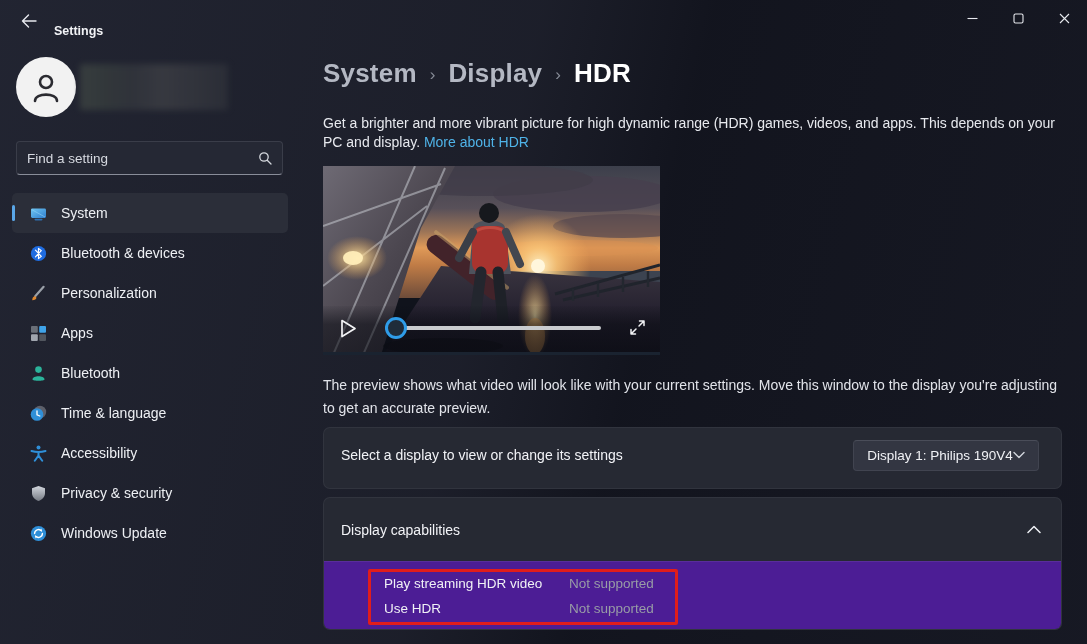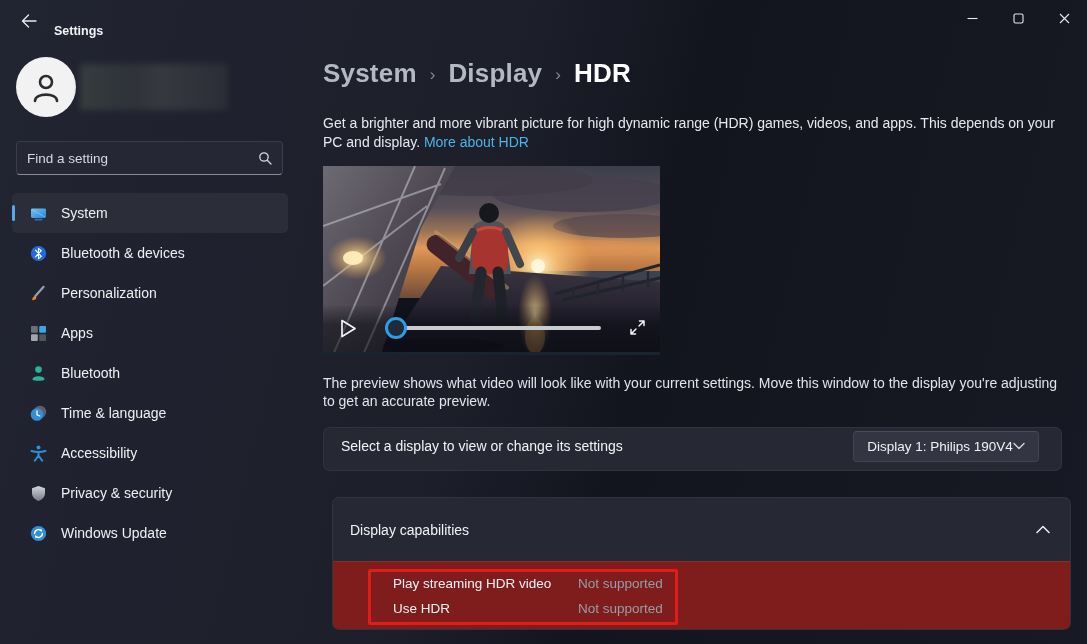--- a/index.html
+++ b/index.html
@@ -32,40 +32,40 @@
   .accent-pill { position:absolute; left:0px; top:12px; width:3px; height:16px; border-radius:2px; background:#5aa7e8; }
   .nav-icon { width:17px; height:17px; margin-right:14px; display:flex; align-items:center; justify-content:center; }
   .nav-label { font-size:14px; color:#eef0f4; }
   
   .breadcrumb { position:absolute; left:323px; top:58px; display:flex; align-items:center; gap:13px; }
   .crumb { font-size:26px; font-weight:700; color:#b4b8c3; letter-spacing:.2px; }
   .crumb.current { color:#ffffff; }
   .crumb-sep { font-size:17px; color:#868b96; padding-top:3px; }
   .page-desc { position:absolute; left:323px; top:114px; width:742px; font-size:14px; line-height:19px; color:#e7e9ee; }
   .inline-link { color:#4fb3e8; font-weight:400; cursor:pointer; }
-  .preview-note { position:absolute; left:323px; top:374px; width:742px; font-size:14px; line-height:18px; color:#e2e4ea; }
+  .preview-note { position:absolute; left:323px; top:374px; width:742px; font-size:14px; line-height:23px; color:#e2e4ea; }
   
   .video { position:absolute; left:323px; top:166px; width:337px; height:189px; background:#10131c; overflow:hidden; }
   .video svg.scene { position:absolute; inset:0; }
   .vp-band { position:absolute; left:0; right:0; bottom:3px; height:46px; background:linear-gradient(rgba(10,12,20,0.05), rgba(10,12,20,0.55) 40%, rgba(10,12,20,0.6)); }
   .vp-letterbox { position:absolute; left:0; right:0; bottom:0; height:3px; background:#1a2330; }
   .vp-play { position:absolute; left:17px; top:13px; cursor:pointer; }
   .vp-track { position:absolute; left:62px; top:20px; width:216px; height:4px; border-radius:2px; background:#c9cbce; cursor:pointer; }
   .vp-thumb { position:absolute; left:0px; top:-9px; width:22px; height:22px; border-radius:50%; background:#1f2c3a; border:3px solid #2f9ce8; cursor:pointer; }
   .vp-full { position:absolute; right:14px; top:13px; cursor:pointer; }
   
   .card { position:absolute; left:323px; width:739px; background:#262933; border:1px solid rgba(255,255,255,0.055); border-radius:7px; }
-  .card1 { top:427px; height:44px; display:flex; align-items:center; padding:0 22px 6px 17px; }
+  .card1 { top:427px; height:62px; display:flex; align-items:center; padding:0 22px 6px 17px; }
   .card1-label { font-size:14px; color:#f2f3f7; flex:1; }
   .dropdown { width:186px; height:31px; background:#333642; border:1px solid #414450; border-top-color:#4a4d59; border-radius:4px; display:flex; align-items:center; justify-content:center; cursor:pointer; }
   .dropdown-value { font-size:13.5px; color:#f0f1f5; }
-  .card2 { top:497px; height:133px; padding:0; overflow:hidden;margin-left:9px; }
+  .card2 { top:497px; height:133px; padding:0; overflow:hidden; }
   .card2-header { height:63px; display:flex; align-items:center; padding:0 20px 0 17px; cursor:pointer; }
   .card2-title { font-size:14px; color:#f2f3f7; flex:1; }
-  .card2-body { height:70px; background:#7f1d1d; border-top:1px solid rgba(255,255,255,0.075); padding-top:9px; }
+  .card2-body { height:70px; background:#4c1d95; border-top:1px solid rgba(255,255,255,0.075); padding-top:9px; }
   .cap-row { display:flex; align-items:center; height:25px; }
   .cap-label { width:185px; margin-left:60px; font-size:13.5px; color:#f0f1f5; }
   .cap-value { font-size:13.5px; color:#989ca6; }
   
   .annotation-box { position:absolute; left:368px; top:569px; width:310px; height:56px; border:3px solid #e01d1b; border-radius:2px; pointer-events:none; z-index:50; }
   svg { display:block; }
 </style>
 </head>
 <body>
 

